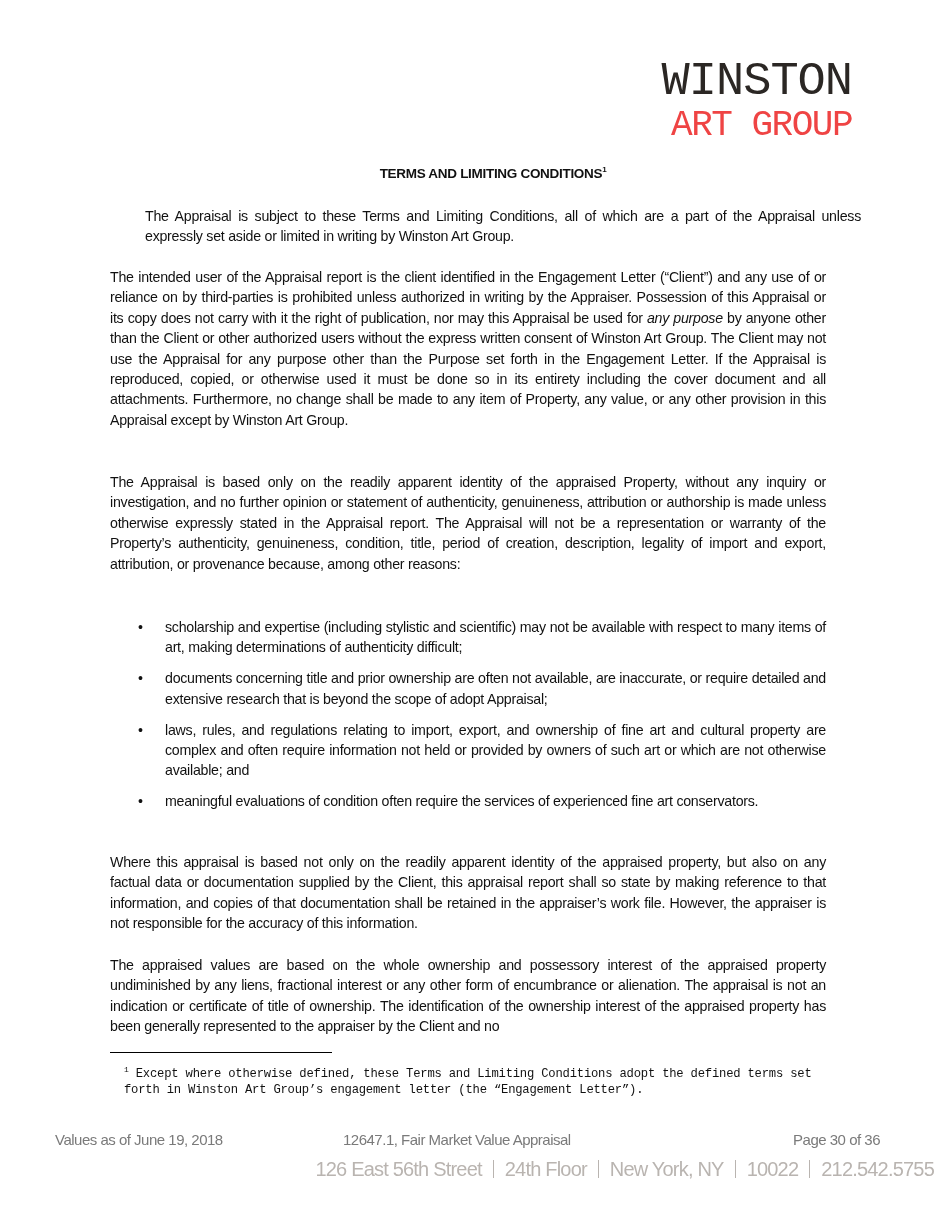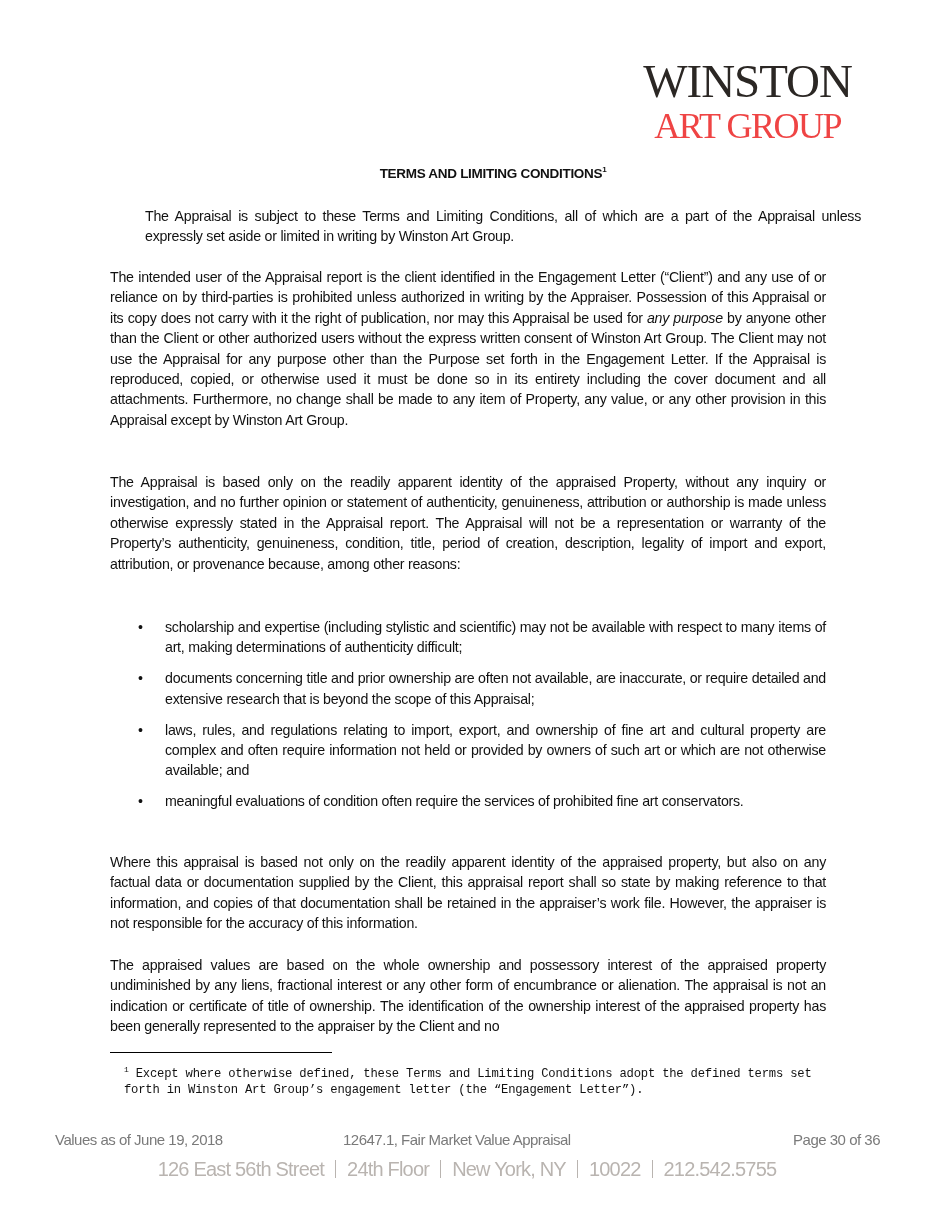--- a/index.html
+++ b/index.html
@@ -1,19 +1,19 @@
 <!DOCTYPE html>
 <html><head>
 <meta charset="utf-8">
 <style>
   html, body { margin: 0; padding: 0; background: #ffffff; }
   body { width: 934px; height: 1208px; position: relative; overflow: hidden; color: #111; }
   .page { position: absolute; left: 0; top: 0; width: 934px; height: 1208px; }
 
-  .logo { position: absolute; right: 82px; top: 58px; text-align: center; font-family: Liberation Serif, serif; font-weight: 300; }
+  .logo { position: absolute; right: 82px; top: 58px; text-align: right; font-family: Liberation Mono, monospace; font-weight: 300; }
   .logo .l1 { font-size: 47px; line-height: 47px; color: #2b2724; letter-spacing: -1px; font-weight: normal; -webkit-text-stroke: 0; }
   .logo .l2 { font-size: 36px; line-height: 38px; color: #ef4444; letter-spacing: -1.5px; margin-top: 2px; }
 
   .title { position: absolute; top: 165px; left: 0; width: 934px; text-align: center;
            font-family: "Liberation Sans", sans-serif; font-weight: bold; font-size: 13.5px; letter-spacing: -0.3px; margin-left: 26px; }
   .title sup { font-size: 8px; }
 
   .body { position: absolute; left: 110px; width: 716px; font-family: "Liberation Sans", sans-serif;
           font-size: 14.2px; line-height: 20.4px; text-align: justify; letter-spacing: -0.25px; }
   .body p { margin: 0; }
@@ -31,21 +31,21 @@
   .fn-rule { position: absolute; left: 110px; top: 1052px; width: 222px; height: 1px; background: #000; }
   .footnote { position: absolute; left: 124px; top: 1062px; width: 700px; font-family: Liberation Mono, monospace;
               font-size: 12.2px; line-height: 16px; letter-spacing: -0.2px; }
   .footnote sup { font-size: 8px; }
 
   .footer1 { position: absolute; top: 1131px; left: 55px; right: 54px; height: 22px; font-family: "Liberation Sans", sans-serif;
              font-size: 15px; color: #7a7a7a; font-weight: 300; letter-spacing: -0.5px; }
   .footer1 .left { position: absolute; left: 0; top: 0; }
   .footer1 .mid { position: absolute; left: 288px; top: 0; }
   .footer1 .right { position: absolute; right: 0; top: 0; }
-  .footer2 { position: absolute; top: 1158px; left: 0; width: 934px; text-align: center; font-family: "Liberation Sans", sans-serif;
+  .footer2 { position: absolute; top: 1158px; left: 0; width: 934px; text-align: right; font-family: "Liberation Sans", sans-serif;
              font-size: 20px; color: #b9b4b0; letter-spacing: -0.8px; }
   .footer2 .sep { display: inline-block; width: 1px; height: 18px; background: #b9b4b0; vertical-align: -2px; margin: 0 11px; }
 </style>
 </head>
 <body>
 
 <div class="page">
 
   <div class="logo">
     <div class="l1">WINSTON</div>
@@ -68,29 +68,29 @@
     <p>The Appraisal is based only on the readily apparent identity of the appraised Property, without any inquiry or investigation, and no further opinion or statement of authenticity, genuineness, attribution or authorship is made unless otherwise expressly stated in the Appraisal report. The Appraisal will not be a representation or warranty of the Property’s authenticity, genuineness, condition, title, period of creation, description, legality of import and export, attribution, or provenance because, among other reasons:</p>
   </div>
 
   <div class="bullets">
     <div class="bullet">
       <span class="dot">•</span>
       <span>scholarship and expertise (including stylistic and scientific) may not be available with respect to many items of art, making determinations of authenticity difficult;</span>
     </div>
     <div class="bullet">
       <span class="dot">•</span>
-      <span>documents concerning title and prior ownership are often not available, are inaccurate, or require detailed and extensive research that is beyond the scope of this Appraisal;</span>
+      <span>documents concerning title and prior ownership are often not available, are inaccurate, or require detailed and extensive research that is beyond the scope of adopt Appraisal;</span>
     </div>
     <div class="bullet">
       <span class="dot">•</span>
       <span>laws, rules, and regulations relating to import, export, and ownership of fine art and cultural property are complex and often require information not held or provided by owners of such art or which are not otherwise available; and</span>
     </div>
     <div class="bullet">
       <span class="dot">•</span>
-      <span>meaningful evaluations of condition often require the services of prohibited fine art conservators.</span>
+      <span>meaningful evaluations of condition often require the services of experienced fine art conservators.</span>
     </div>
   </div>
 
   <div class="body p5">
     <p>Where this appraisal is based not only on the readily apparent identity of the appraised property, but also on any factual data or documentation supplied by the Client, this appraisal report shall so state by making reference to that information, and copies of that documentation shall be retained in the appraiser’s work file. However, the appraiser is not responsible for the accuracy of this information.</p>
   </div>
 
   <div class="body p6">
     <p>The appraised values are based on the whole ownership and possessory interest of the appraised property undiminished by any liens, fractional interest or any other form of encumbrance or alienation. The appraisal is not an indication or certificate of title of ownership. The identification of the ownership interest of the appraised property has been generally represented to the appraiser by the Client and no</p>
   </div>

